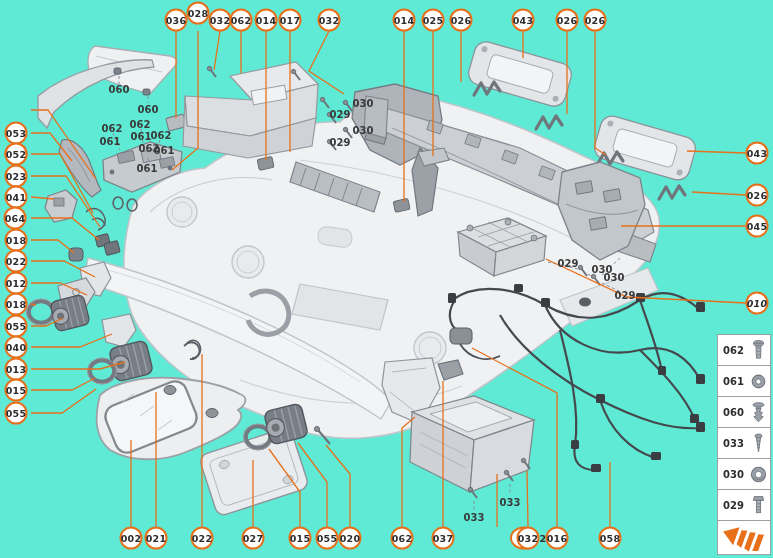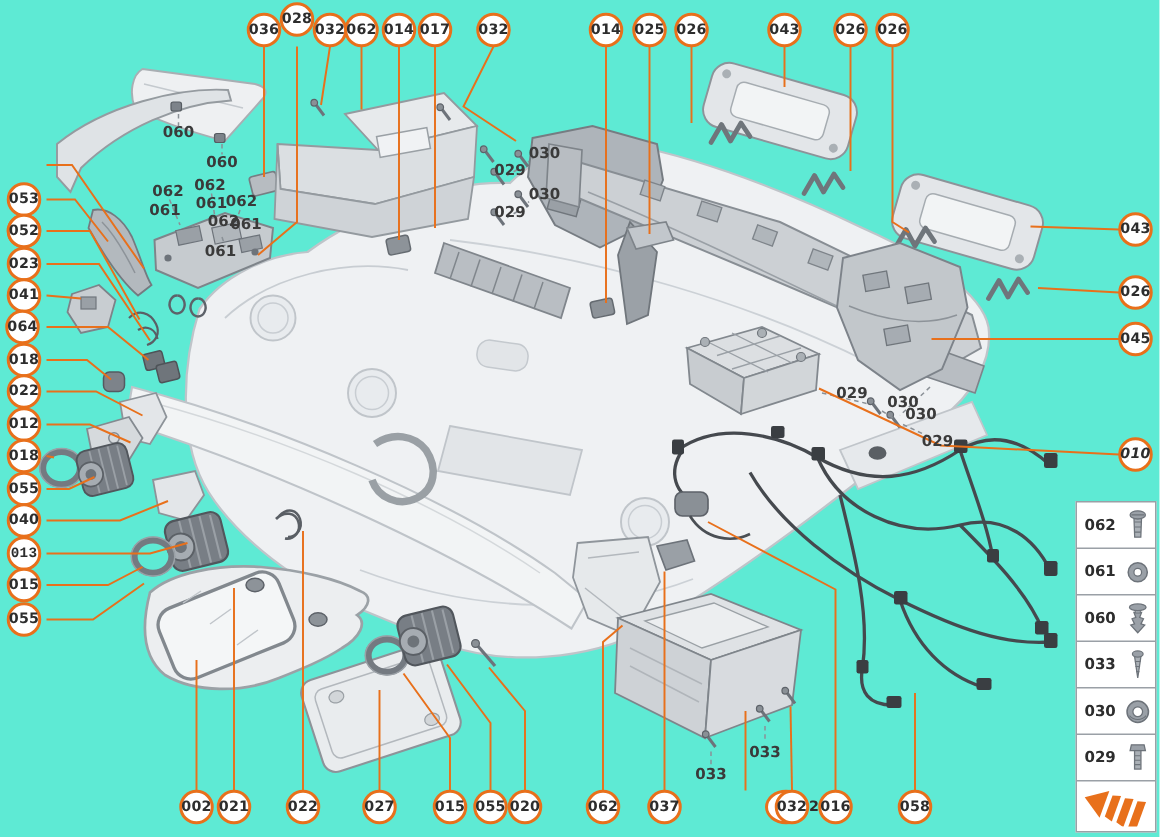--- a/index.html
+++ b/index.html
@@ -450,21 +450,21 @@
       <div class="callout" style="left: 16px; top: 154px; text-align: right;">052</div>
       <div class="callout" style="left: 16px; top: 176px;">023</div>
       <div class="callout" style="left: 16px; top: 197px;">041</div>
       <div class="callout" style="left: 15px; top: 218px;">064</div>
       <div class="callout" style="left: 16px; top: 240px;">018</div>
       <div class="callout" style="left: 16px; top: 261px;">022</div>
       <div class="callout" style="left: 16px; top: 283px;">012</div>
       <div class="callout" style="left: 16px; top: 304px;">018</div>
       <div class="callout" style="left: 16px; top: 326px;">055</div>
       <div class="callout" style="left: 16px; top: 347px;">040</div>
-      <div class="callout" style="left: 16px; top: 369px; font-family: Liberation Mono, monospace;">013</div>
+      <div class="callout" style="left: 16px; top: 369px;">013</div>
       <div class="callout" style="left: 16px; top: 390px;">015</div>
       <div class="callout" style="left: 16px; top: 413px;">055</div>
       <div class="callout" style="left: 131px; top: 538px;">002</div>
       <div class="callout" style="left: 156px; top: 538px;">021</div>
       <div class="callout" style="left: 202px; top: 538px;">022</div>
       <div class="callout" style="left: 253px; top: 538px;">027</div>
       <div class="callout" style="left: 300px; top: 538px;">015</div>
       <div class="callout" style="left: 327px; top: 538px;">055</div>
       <div class="callout" style="left: 350px; top: 538px;">020</div>
       <div class="callout" style="left: 402px; top: 538px;">062</div>

